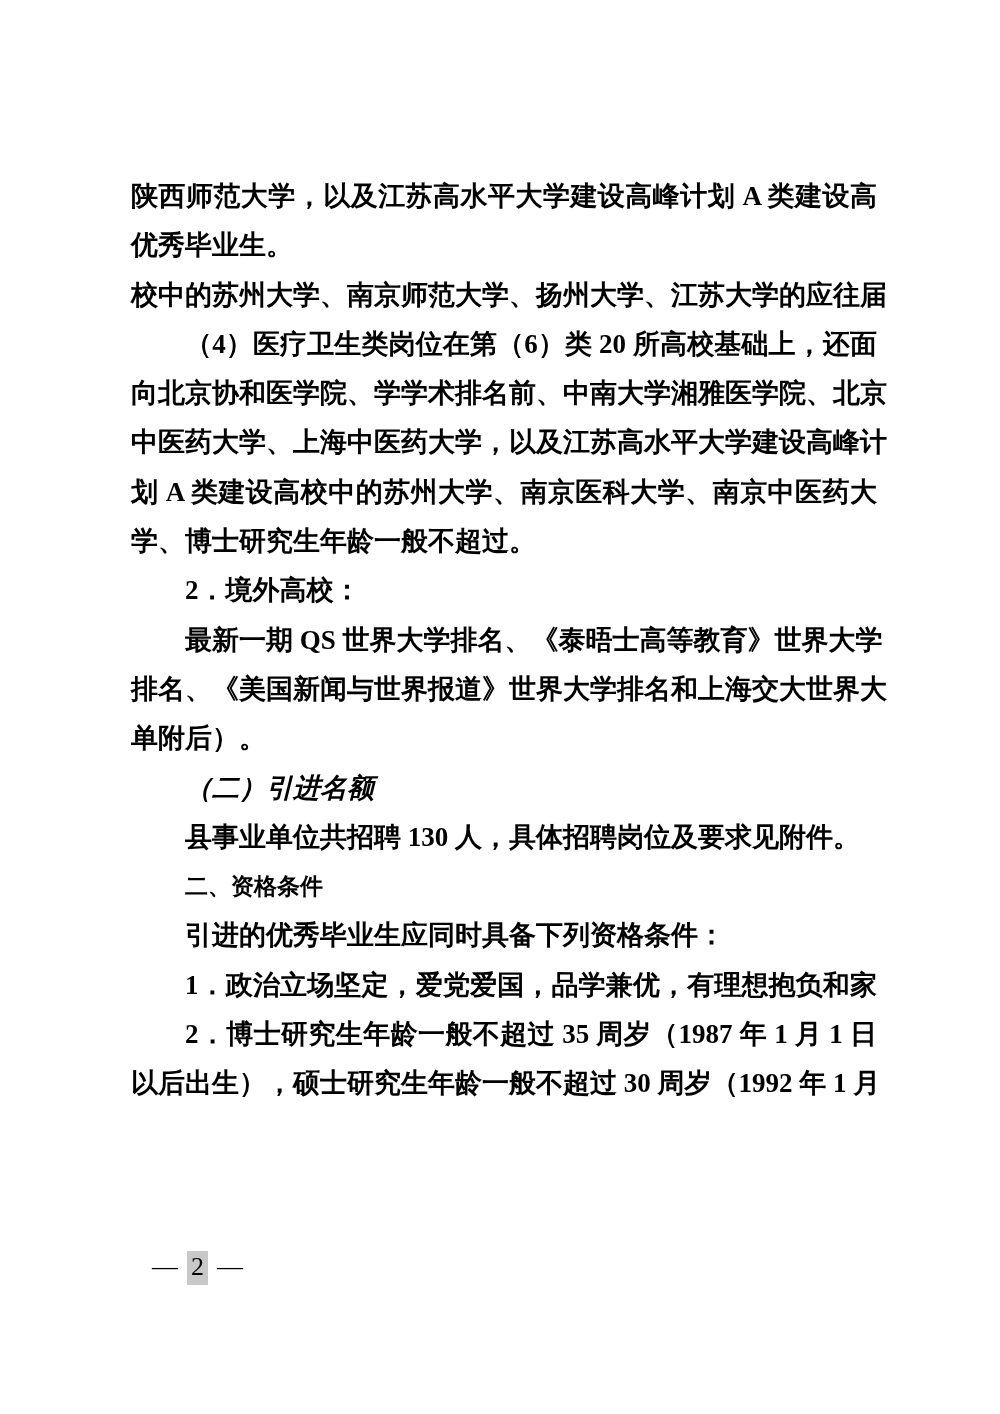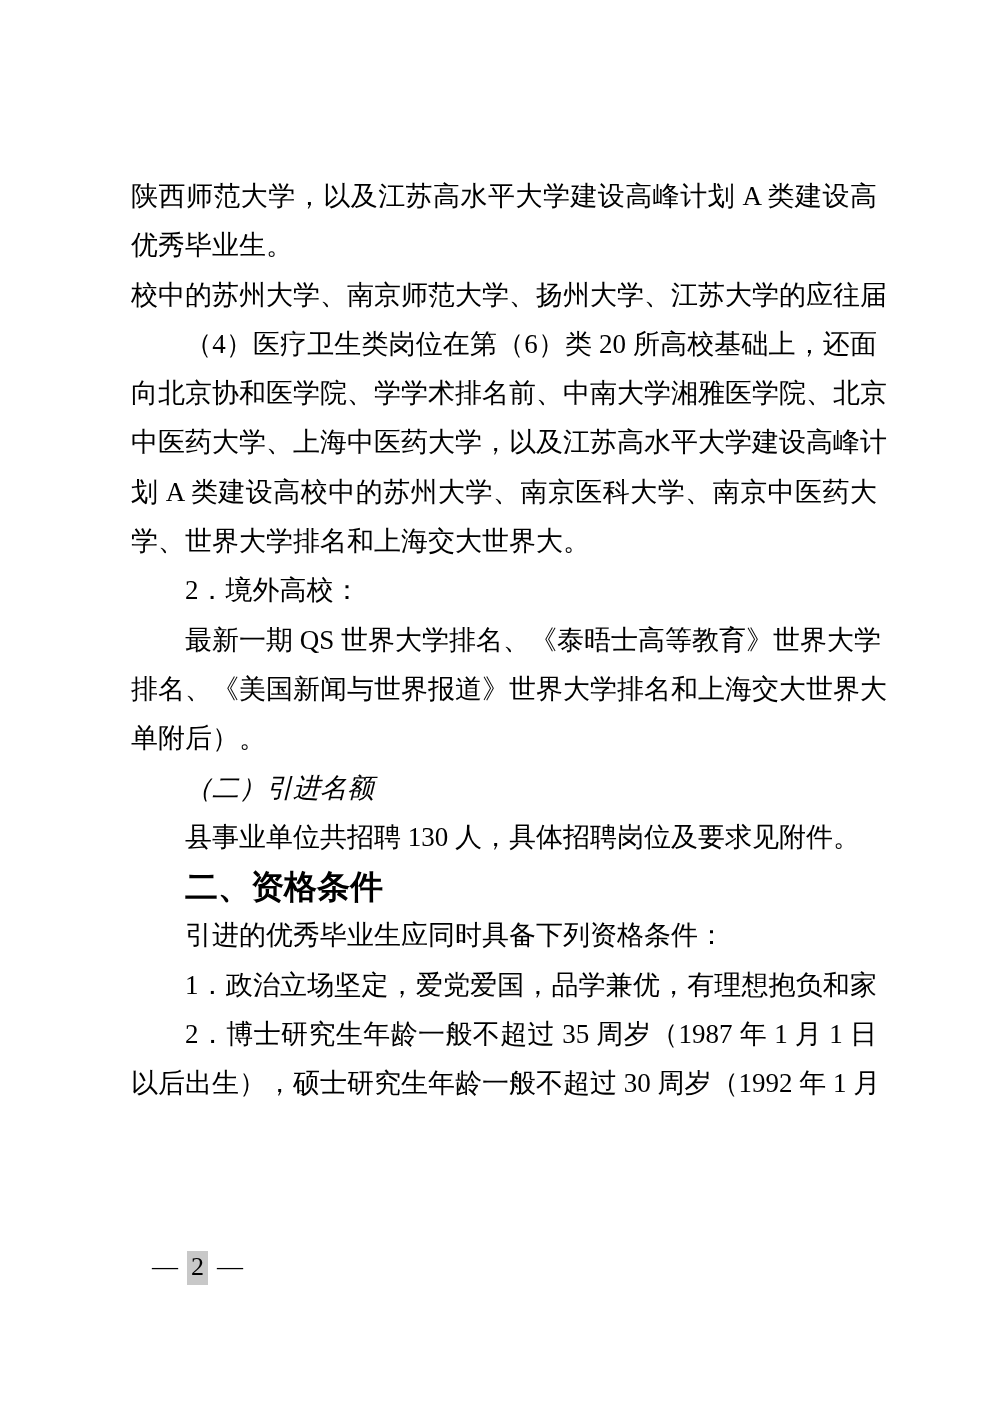--- a/index.html
+++ b/index.html
@@ -19,28 +19,29 @@
     width: 746px;
   }
   .line {
     font-size: 27px;
     line-height: 49.3px;
     height: 49.3px;
     white-space: nowrap;
     text-align: justify;
     color: #000000;
     font-family: "Liberation Serif", "DejaVu Serif", serif;
+    font-weight: bold;
   }
   .line.full { text-align-last: justify; }
   .line.ind { text-indent: 54px; }
   .line.kaiti { font-style: italic; }
   .line.heading {
     font-family: "DejaVu Sans", "Liberation Sans", sans-serif;
     font-weight: 700;
-    font-size: 33px;
+    font-size: 23px;
   }
   .footer {
     position: absolute;
     left: 152px;
     top: 1247px;
     font-size: 26px;
     line-height: 40px;
     font-family: "Liberation Serif", "DejaVu Serif", serif;
     color: #000000;
     letter-spacing: 0;
@@ -60,21 +61,21 @@
 <div class="page">
 
   <div class="text-block">
       <div class="line full">陕西师范大学，以及江苏高水平大学建设高峰计划 A 类建设高</div>
       <div class="line">优秀毕业生。</div>
       <div class="line full">校中的苏州大学、南京师范大学、扬州大学、江苏大学的应往届</div>
       <div class="line full ind">（4）医疗卫生类岗位在第（6）类 20 所高校基础上，还面</div>
       <div class="line full">向北京协和医学院、学学术排名前、中南大学湘雅医学院、北京</div>
       <div class="line full">中医药大学、上海中医药大学，以及江苏高水平大学建设高峰计</div>
       <div class="line full">划 A 类建设高校中的苏州大学、南京医科大学、南京中医药大</div>
-      <div class="line">学、世界大学排名和上海交大世界大。</div>
+      <div class="line">学、博士研究生年龄一般不超过。</div>
       <div class="line ind">2．境外高校：</div>
       <div class="line full ind">最新一期 QS 世界大学排名、《泰晤士高等教育》世界大学</div>
       <div class="line full">排名、《美国新闻与世界报道》世界大学排名和上海交大世界大</div>
       <div class="line">单附后）。</div>
       <div class="line ind kaiti">（二）引进名额</div>
       <div class="line ind">县事业单位共招聘 130 人，具体招聘岗位及要求见附件。</div>
       <div class="line ind heading">二、资格条件</div>
       <div class="line ind">引进的优秀毕业生应同时具备下列资格条件：</div>
       <div class="line full ind">1．政治立场坚定，爱党爱国，品学兼优，有理想抱负和家</div>
       <div class="line full ind">2．博士研究生年龄一般不超过 35 周岁（1987 年 1 月 1 日</div>

